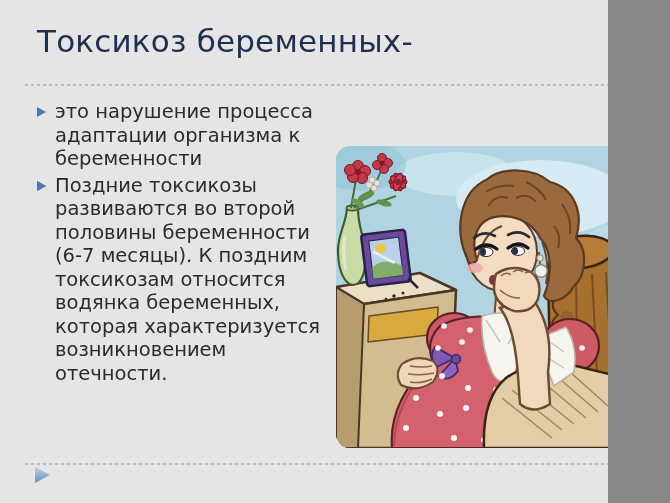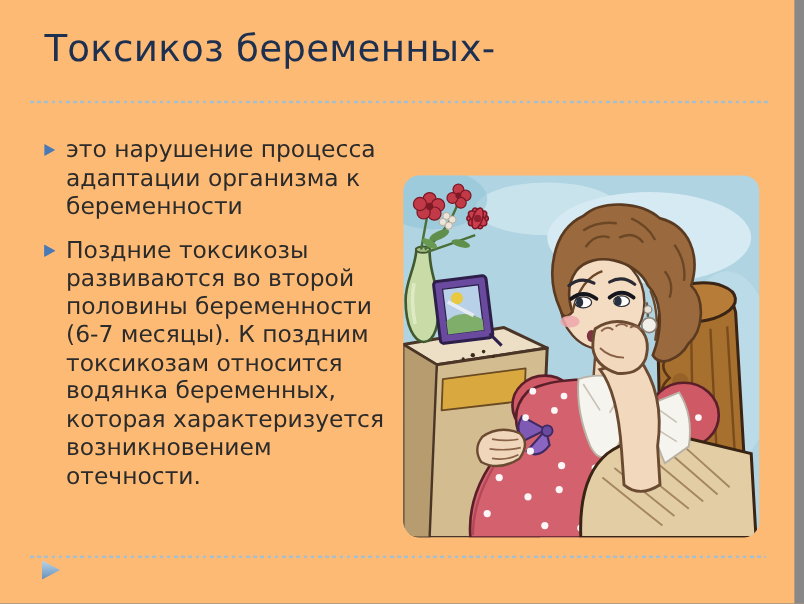--- a/index.html
+++ b/index.html
@@ -1,19 +1,19 @@
 <!DOCTYPE html>
 <html><head>
 <meta charset="utf-8">
 <style>
   html,body{margin:0;padding:0;background:#888;}
   .slide{
     position:relative;
-    width:662px;height:503px;
-    background:#fdba74;
+    width:608px;height:503px;
+    background:#e5e5e5;
     overflow:hidden;
     font-family:"DejaVu Sans","Liberation Sans",sans-serif;
   }
   .slide-title{
     position:absolute;left:37px;top:22px;
     font-size:31px;line-height:38px;
     color:#1e3050;letter-spacing:.2px;
     white-space:nowrap;
   }
   .dashed-rule{
@@ -22,21 +22,21 @@
   }
   .rule-title{left:25px;width:618px;top:84px;}
   .rule-footer{left:25px;width:613px;top:463px;}
   .bullet-list{
     position:absolute;left:37px;top:100px;width:292px;
     list-style:none;margin:0;padding:0;
   }
   .bullet-item{
     position:relative;
     padding-left:18px;
-    margin:13px 0 3px 0;
+    margin:0 0 3px 0;
     font-size:19.5px;line-height:23.5px;
     color:#2b2b2b;
   }
   .blt-icon{
     position:absolute;left:0;top:7px;
     width:0;height:0;
     border-left:9px solid #4a7ab5;
     border-top:5px solid transparent;
     border-bottom:5px solid transparent;
   }

